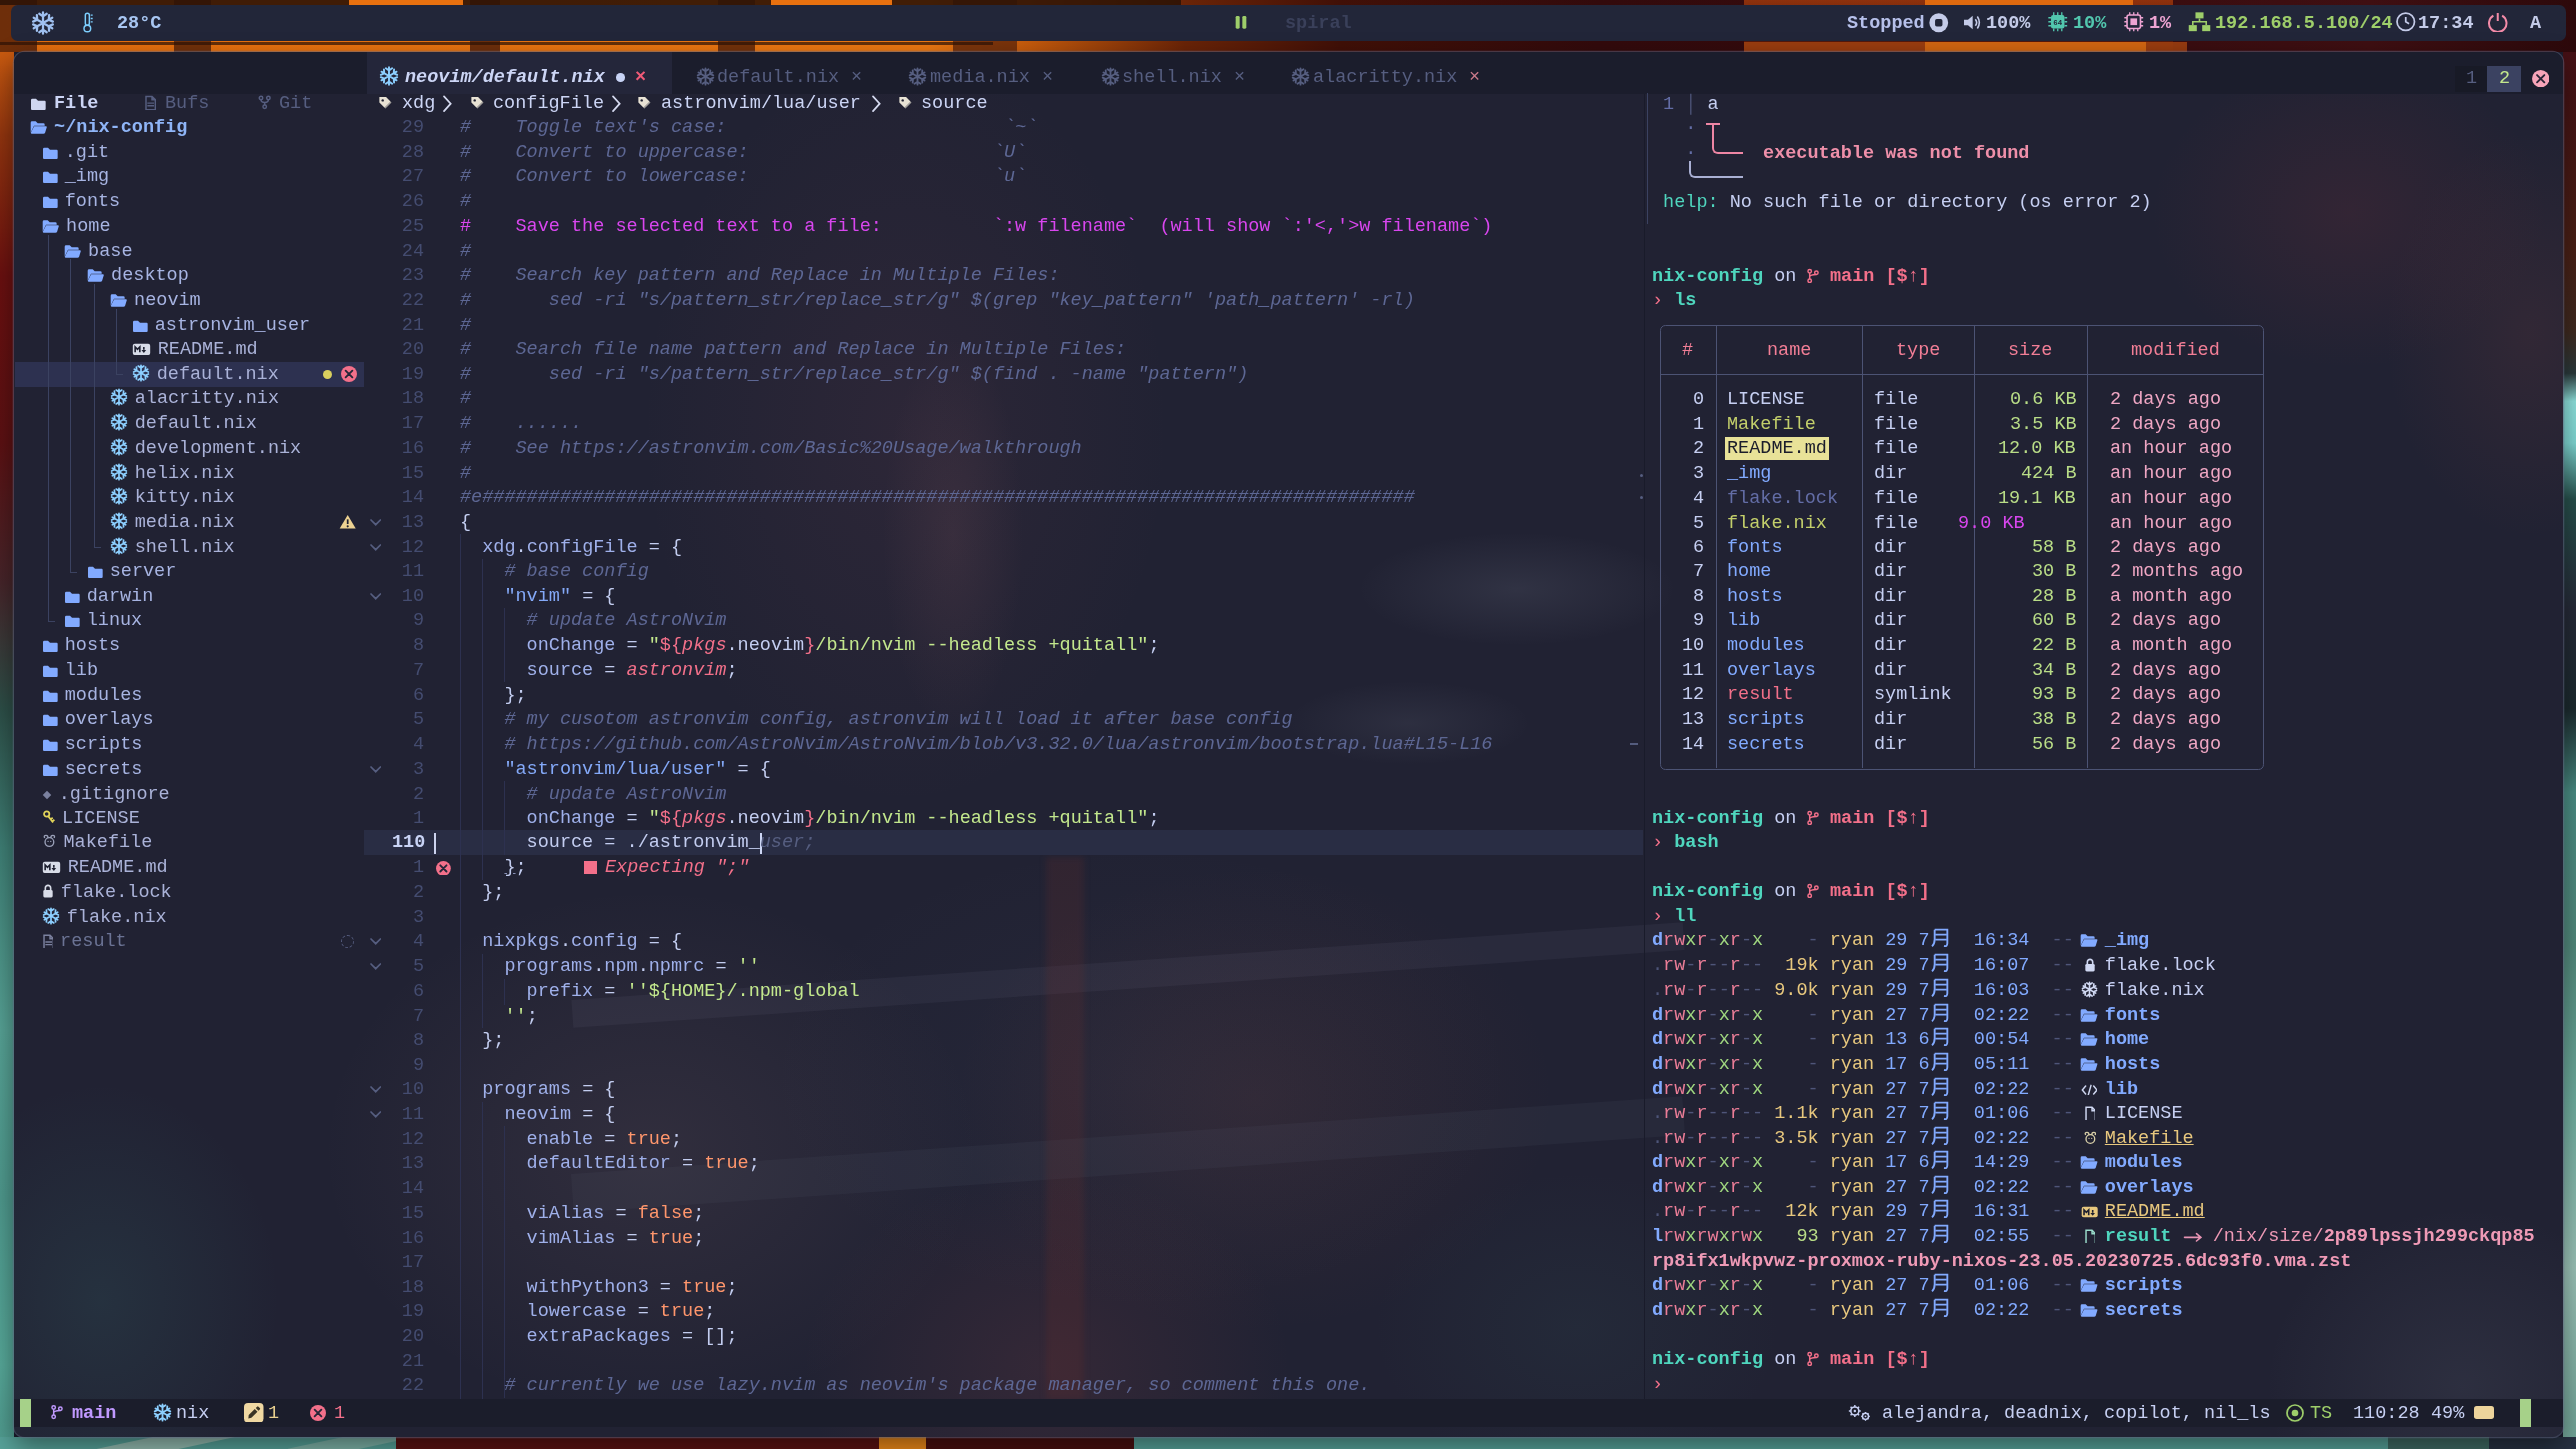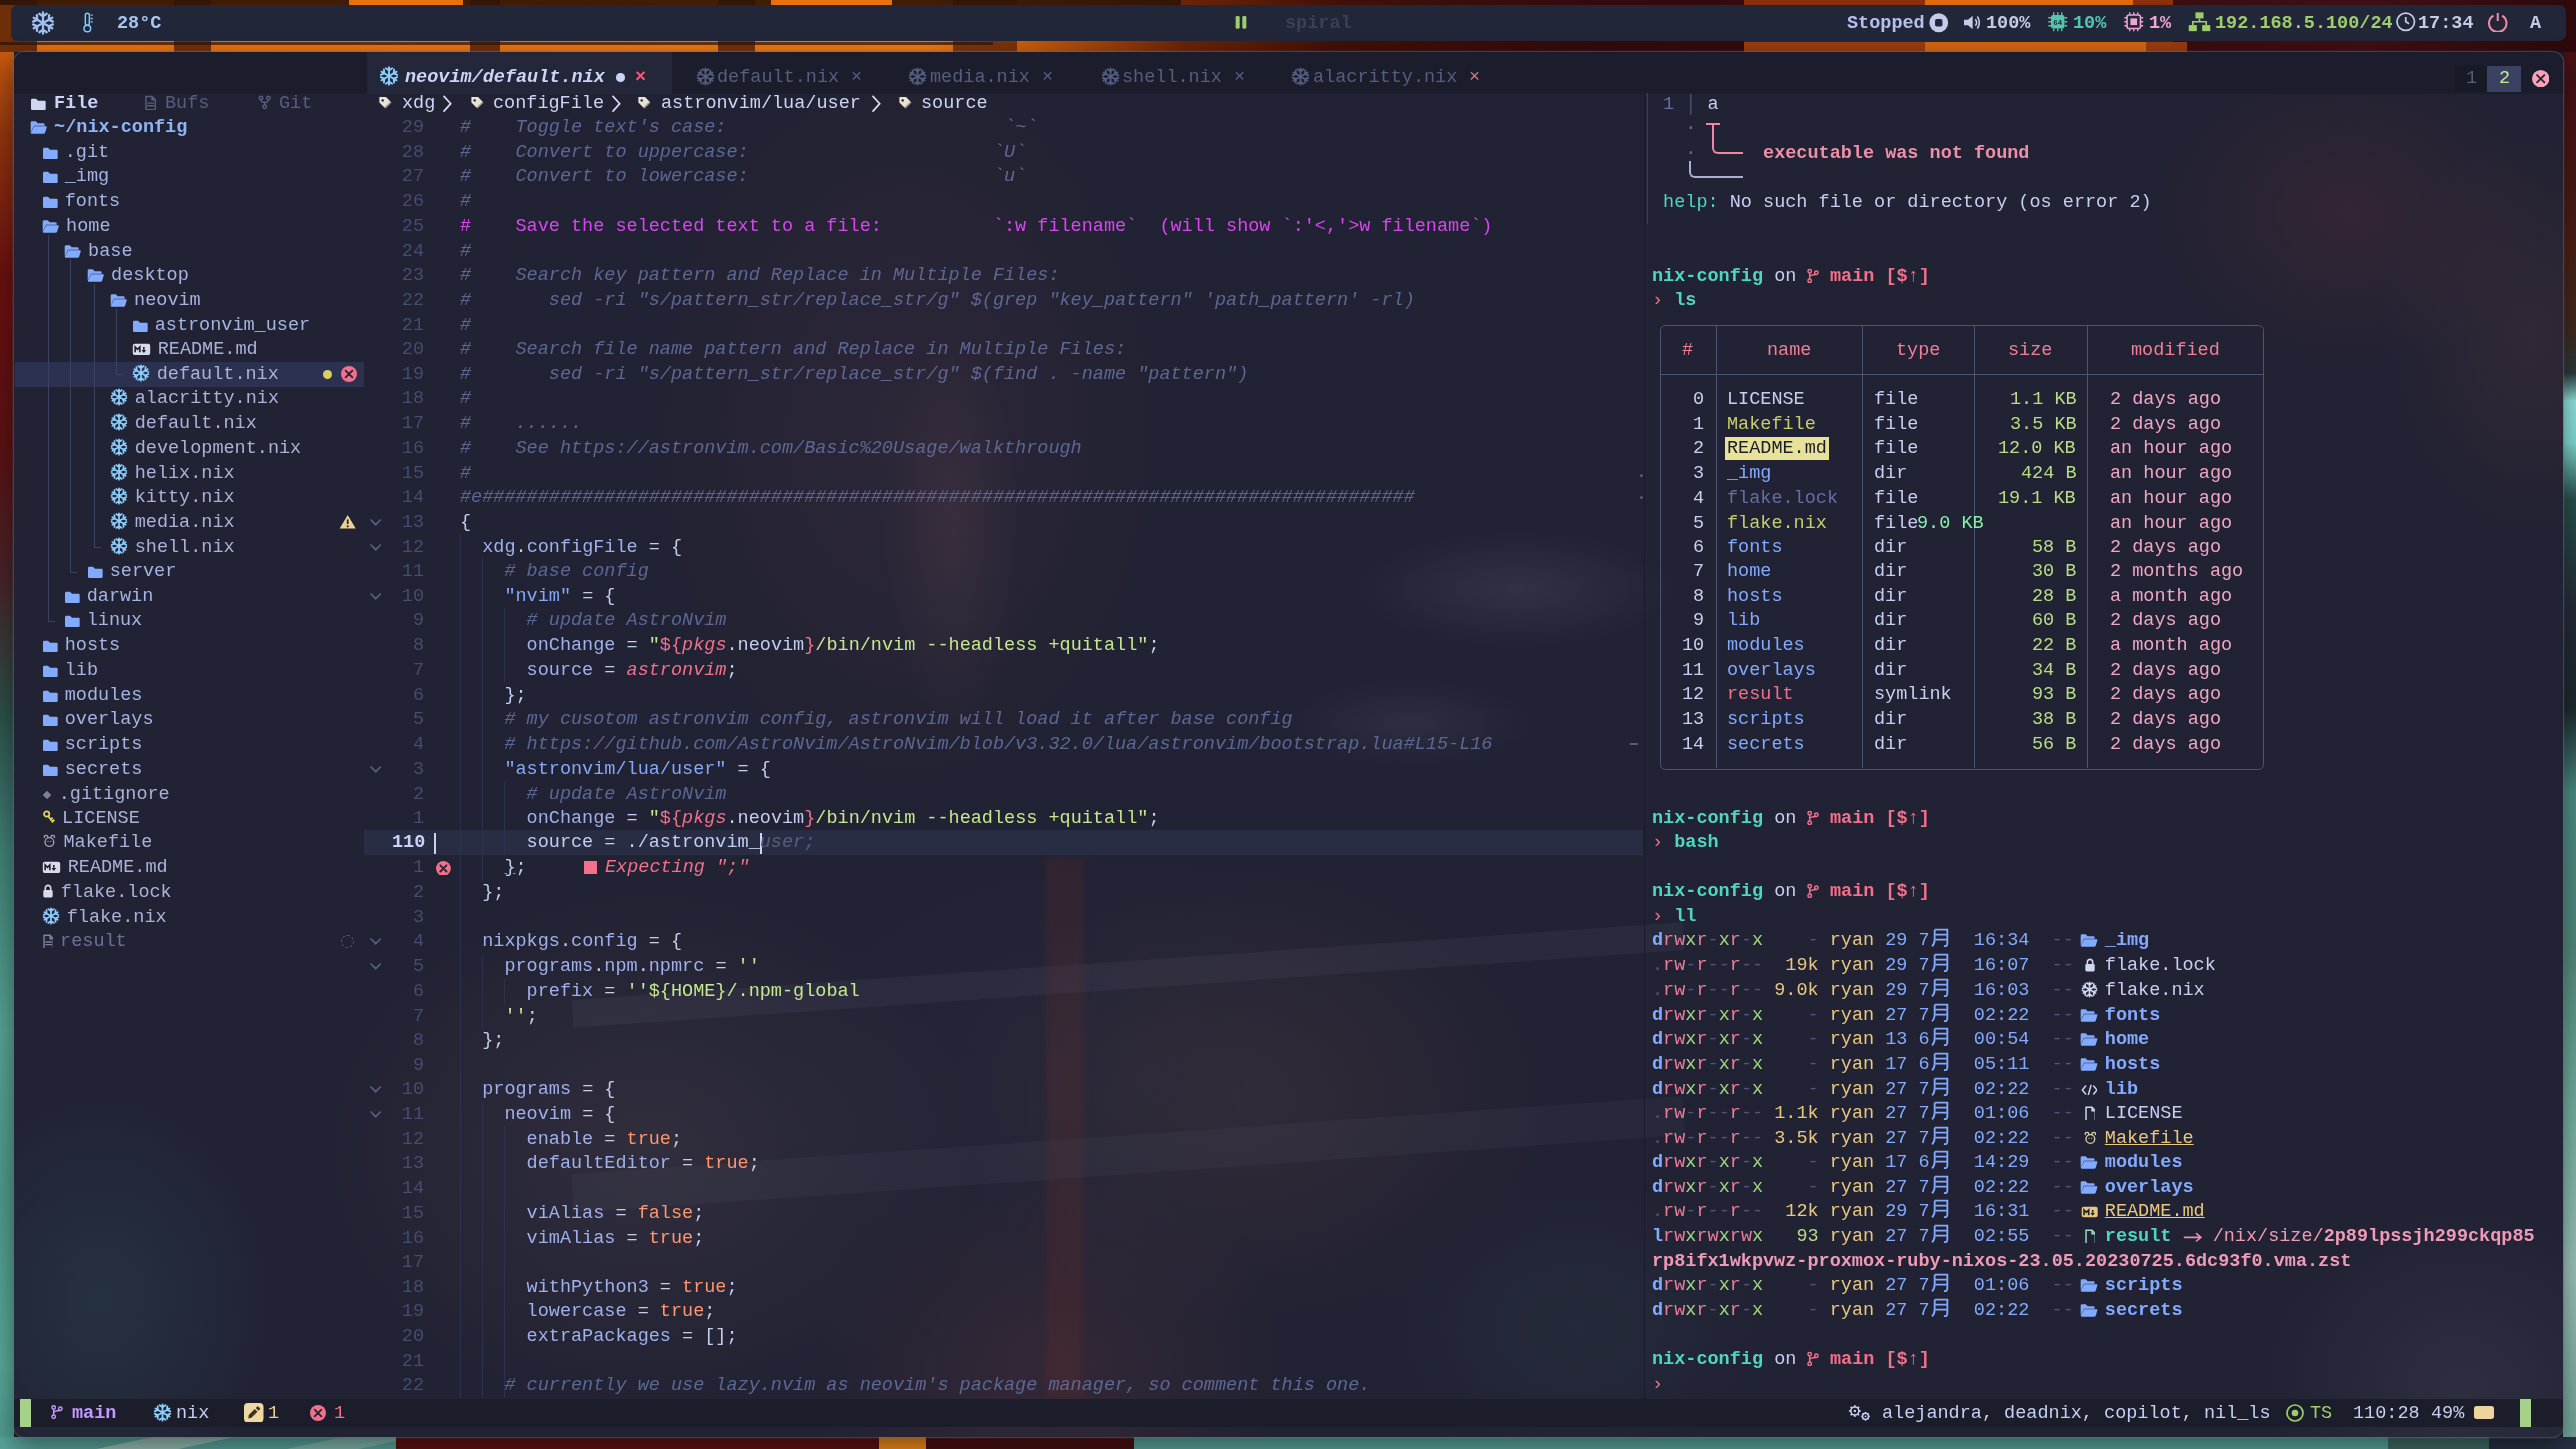--- a/index.html
+++ b/index.html
@@ -481,21 +481,21 @@
 <div class="abs" style="left:1974px;top:325px;width:1.3px;height:443px;background:#4c5374"></div>
 <div class="abs" style="left:2087px;top:325px;width:1.3px;height:443px;background:#4c5374"></div>
 <div class="ln" style="left:1682px;top:338px;color:#f27e96">#</div>
 <div class="ln" style="left:1767px;top:338px;color:#f27e96">name</div>
 <div class="ln" style="left:1896px;top:338px;color:#f27e96">type</div>
 <div class="ln" style="left:2008px;top:338px;color:#f27e96">size</div>
 <div class="ln" style="left:2131px;top:338px;color:#f27e96">modified</div>
 <div class="ln" style="left:1693px;top:387px;color:#c6cff2">0</div>
 <div class="ln" style="left:1727px;top:387px;color:#c6cff2">LICENSE</div>
 <div class="ln" style="left:1874px;top:387px;color:#c6cff2">file</div>
-<div class="ln" style="left:2010px;top:387px;color:#b9dd87">1.1 KB</div>
+<div class="ln" style="left:2010px;top:387px;color:#b9dd87">0.6 KB</div>
 <div class="ln" style="left:2110px;top:387px;color:#f0a7c4">2 days ago</div>
 <div class="ln" style="left:1693px;top:412px;color:#c6cff2">1</div>
 <div class="ln" style="left:1727px;top:412px;color:#c3cf6b">Makefile</div>
 <div class="ln" style="left:1874px;top:412px;color:#c6cff2">file</div>
 <div class="ln" style="left:2010px;top:412px;color:#b9dd87">3.5 KB</div>
 <div class="ln" style="left:2110px;top:412px;color:#f0a7c4">2 days ago</div>
 <div class="ln" style="left:1693px;top:436px;color:#c6cff2">2</div>
 <div class="ln" style="left:1725px;top:436px"><span style="background:#e8e298;color:#1b1d2b;padding:0.7px 2px">README.md</span></div>
 <div class="ln" style="left:1874px;top:436px;color:#c6cff2">file</div>
 <div class="ln" style="left:1998px;top:436px;color:#b9dd87">12.0 KB</div>
@@ -506,21 +506,21 @@
 <div class="ln" style="left:2021px;top:461px;color:#b9dd87">424 B</div>
 <div class="ln" style="left:2110px;top:461px;color:#f0a7c4">an hour ago</div>
 <div class="ln" style="left:1693px;top:486px;color:#c6cff2">4</div>
 <div class="ln" style="left:1727px;top:486px;color:#636da6">flake.lock</div>
 <div class="ln" style="left:1874px;top:486px;color:#c6cff2">file</div>
 <div class="ln" style="left:1998px;top:486px;color:#b9dd87">19.1 KB</div>
 <div class="ln" style="left:2110px;top:486px;color:#f0a7c4">an hour ago</div>
 <div class="ln" style="left:1693px;top:511px;color:#c6cff2">5</div>
 <div class="ln" style="left:1727px;top:511px;color:#c3cf6b">flake.nix</div>
 <div class="ln" style="left:1874px;top:511px;color:#c6cff2">file</div>
-<div class="ln" style="left:1917px;top:511px;color:#86efac">9.0 KB</div>
+<div class="ln" style="left:1958px;top:511px;color:#d946ef">9.0 KB</div>
 <div class="ln" style="left:2110px;top:511px;color:#f0a7c4">an hour ago</div>
 <div class="ln" style="left:1693px;top:535px;color:#c6cff2">6</div>
 <div class="ln" style="left:1727px;top:535px;color:#82aaff">fonts</div>
 <div class="ln" style="left:1874px;top:535px;color:#c6cff2">dir</div>
 <div class="ln" style="left:2032px;top:535px;color:#b9dd87">58 B</div>
 <div class="ln" style="left:2110px;top:535px;color:#f0a7c4">2 days ago</div>
 <div class="ln" style="left:1693px;top:559px;color:#c6cff2">7</div>
 <div class="ln" style="left:1727px;top:559px;color:#82aaff">home</div>
 <div class="ln" style="left:1874px;top:559px;color:#c6cff2">dir</div>
 <div class="ln" style="left:2032px;top:559px;color:#b9dd87">30 B</div>

